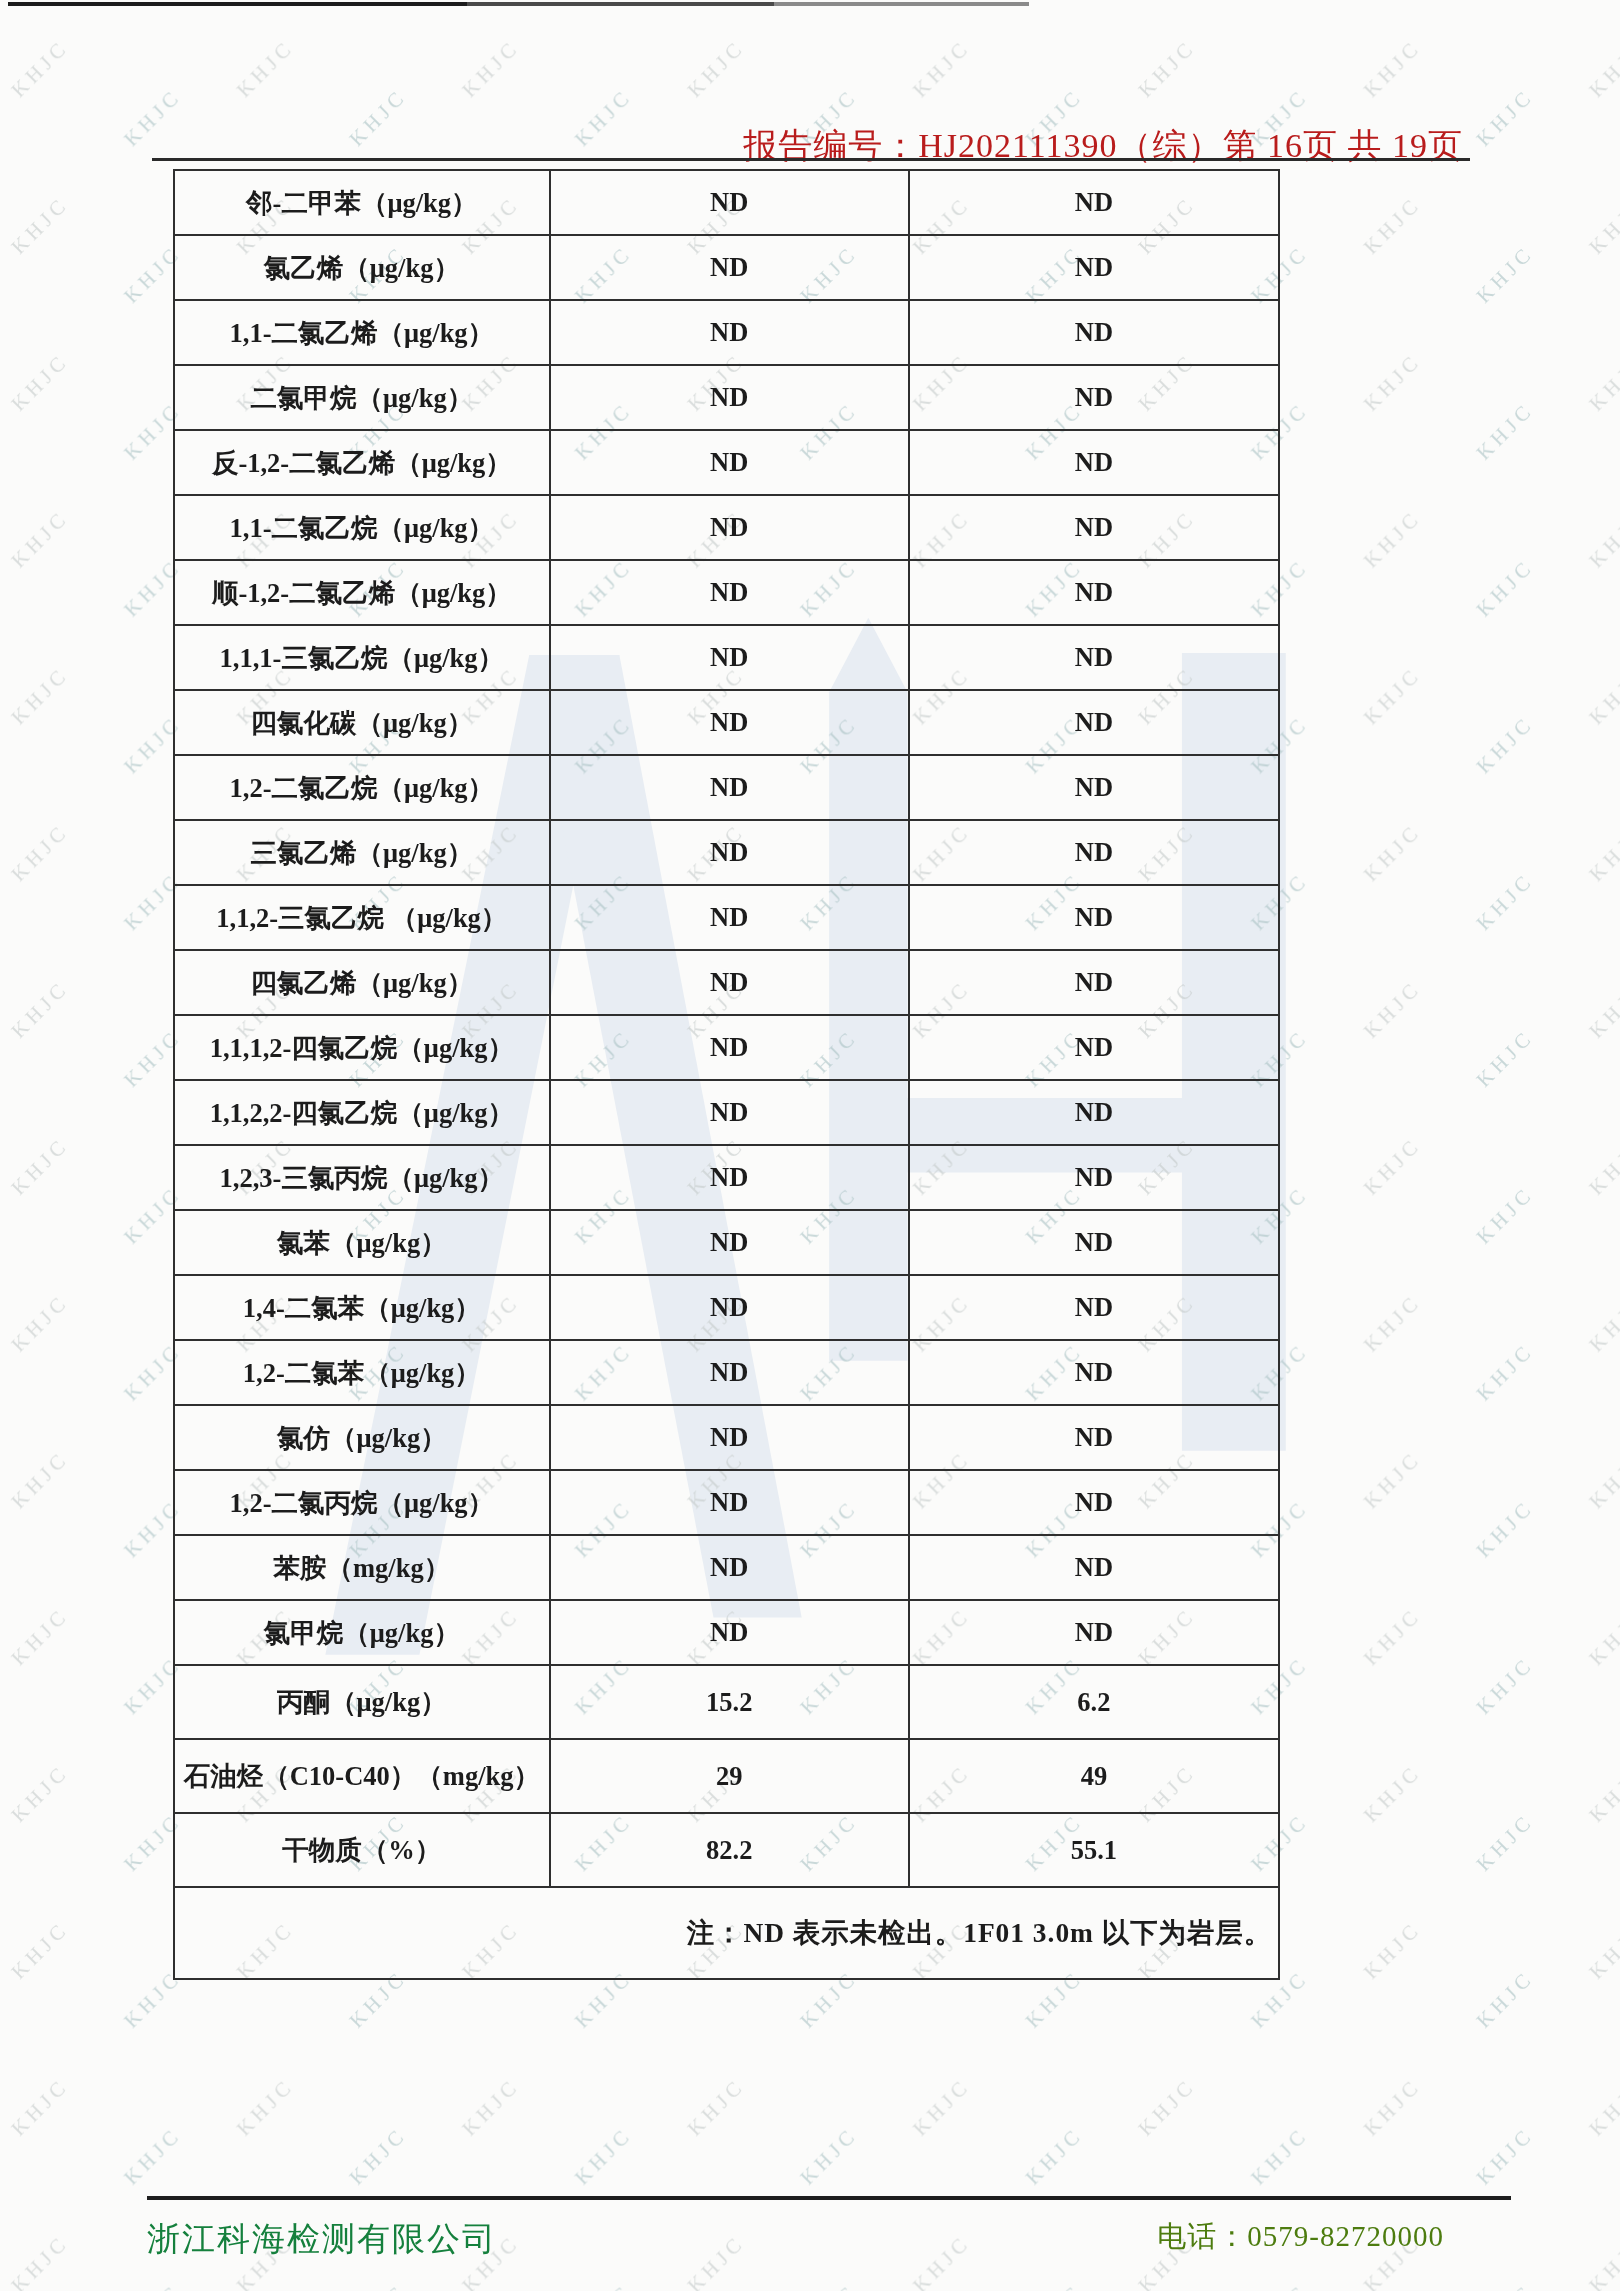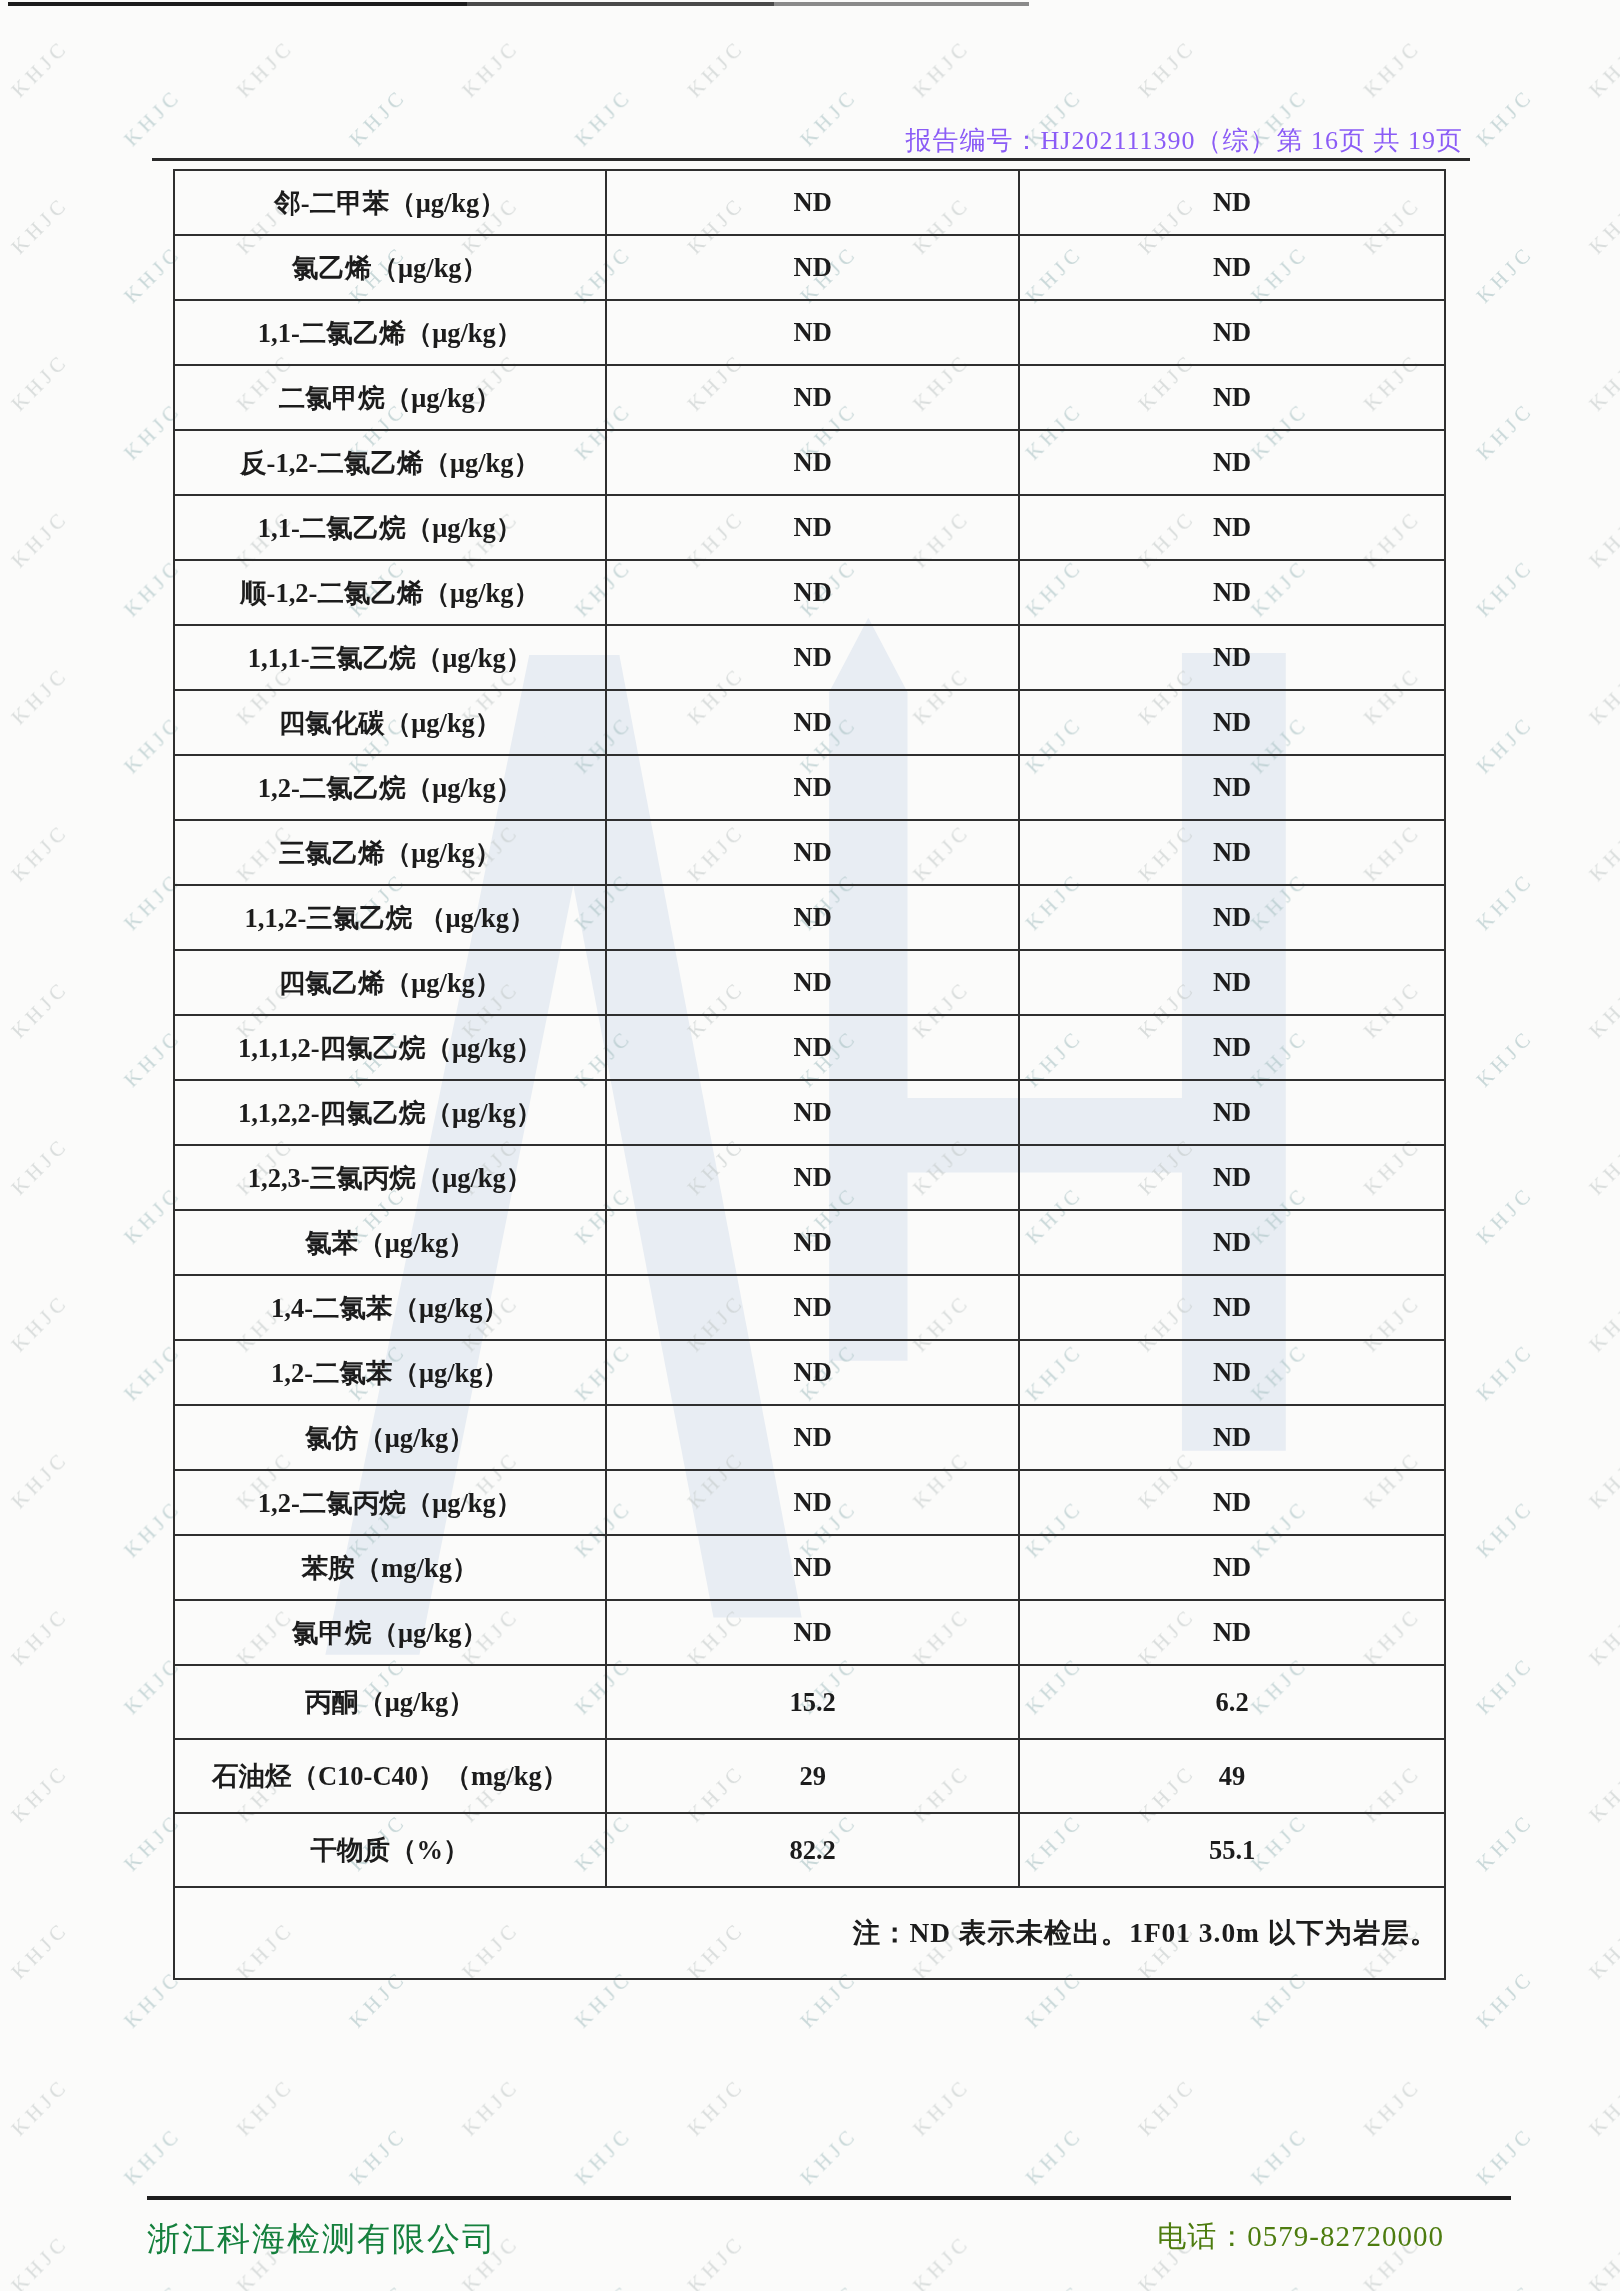--- a/index.html
+++ b/index.html
@@ -14,26 +14,26 @@
   .wm-layer{position:absolute;left:0;top:0;z-index:0;}
   .wm-tile-text{
     font-family:"Liberation Serif","DejaVu Serif",serif;
     font-size:21px;letter-spacing:5px;opacity:.62;font-weight:400;
   }
   
   .scan-line{position:absolute;left:7.8px;top:2px;width:1021px;height:3.9px;z-index:2;
     background:linear-gradient(to right,#1c1c1c 0 45%,#4a4a4a 45% 75%,#8a8a8a 75% 100%);}
   
   .header{position:absolute;top:123px;right:157px;z-index:2;
-    font-size:26px;letter-spacing:1px;color:#8b5cf6;white-space:nowrap;}
+    font-size:34px;letter-spacing:1px;color:#b91c1c;white-space:nowrap;}
   .header-rule{position:absolute;left:152px;top:158px;width:1318px;height:2.9px;
     background:#2a2a2a;z-index:2;}
   
   table.results{
-    position:absolute;left:173px;top:169px;width:1273px;z-index:1;
+    position:absolute;left:173px;top:169px;width:1107px;z-index:1;
     border-collapse:collapse;table-layout:fixed;
     border:2.9px solid #2a2a2a;
     background:transparent;
     font-family:Liberation Serif, serif;
   }
   table.results td{
     border:2px solid #2f2f2f;
     text-align:center;vertical-align:middle;
     font-size:26.5px;font-weight:700;color:#1c1c1c;
     padding:0 5.9px;

